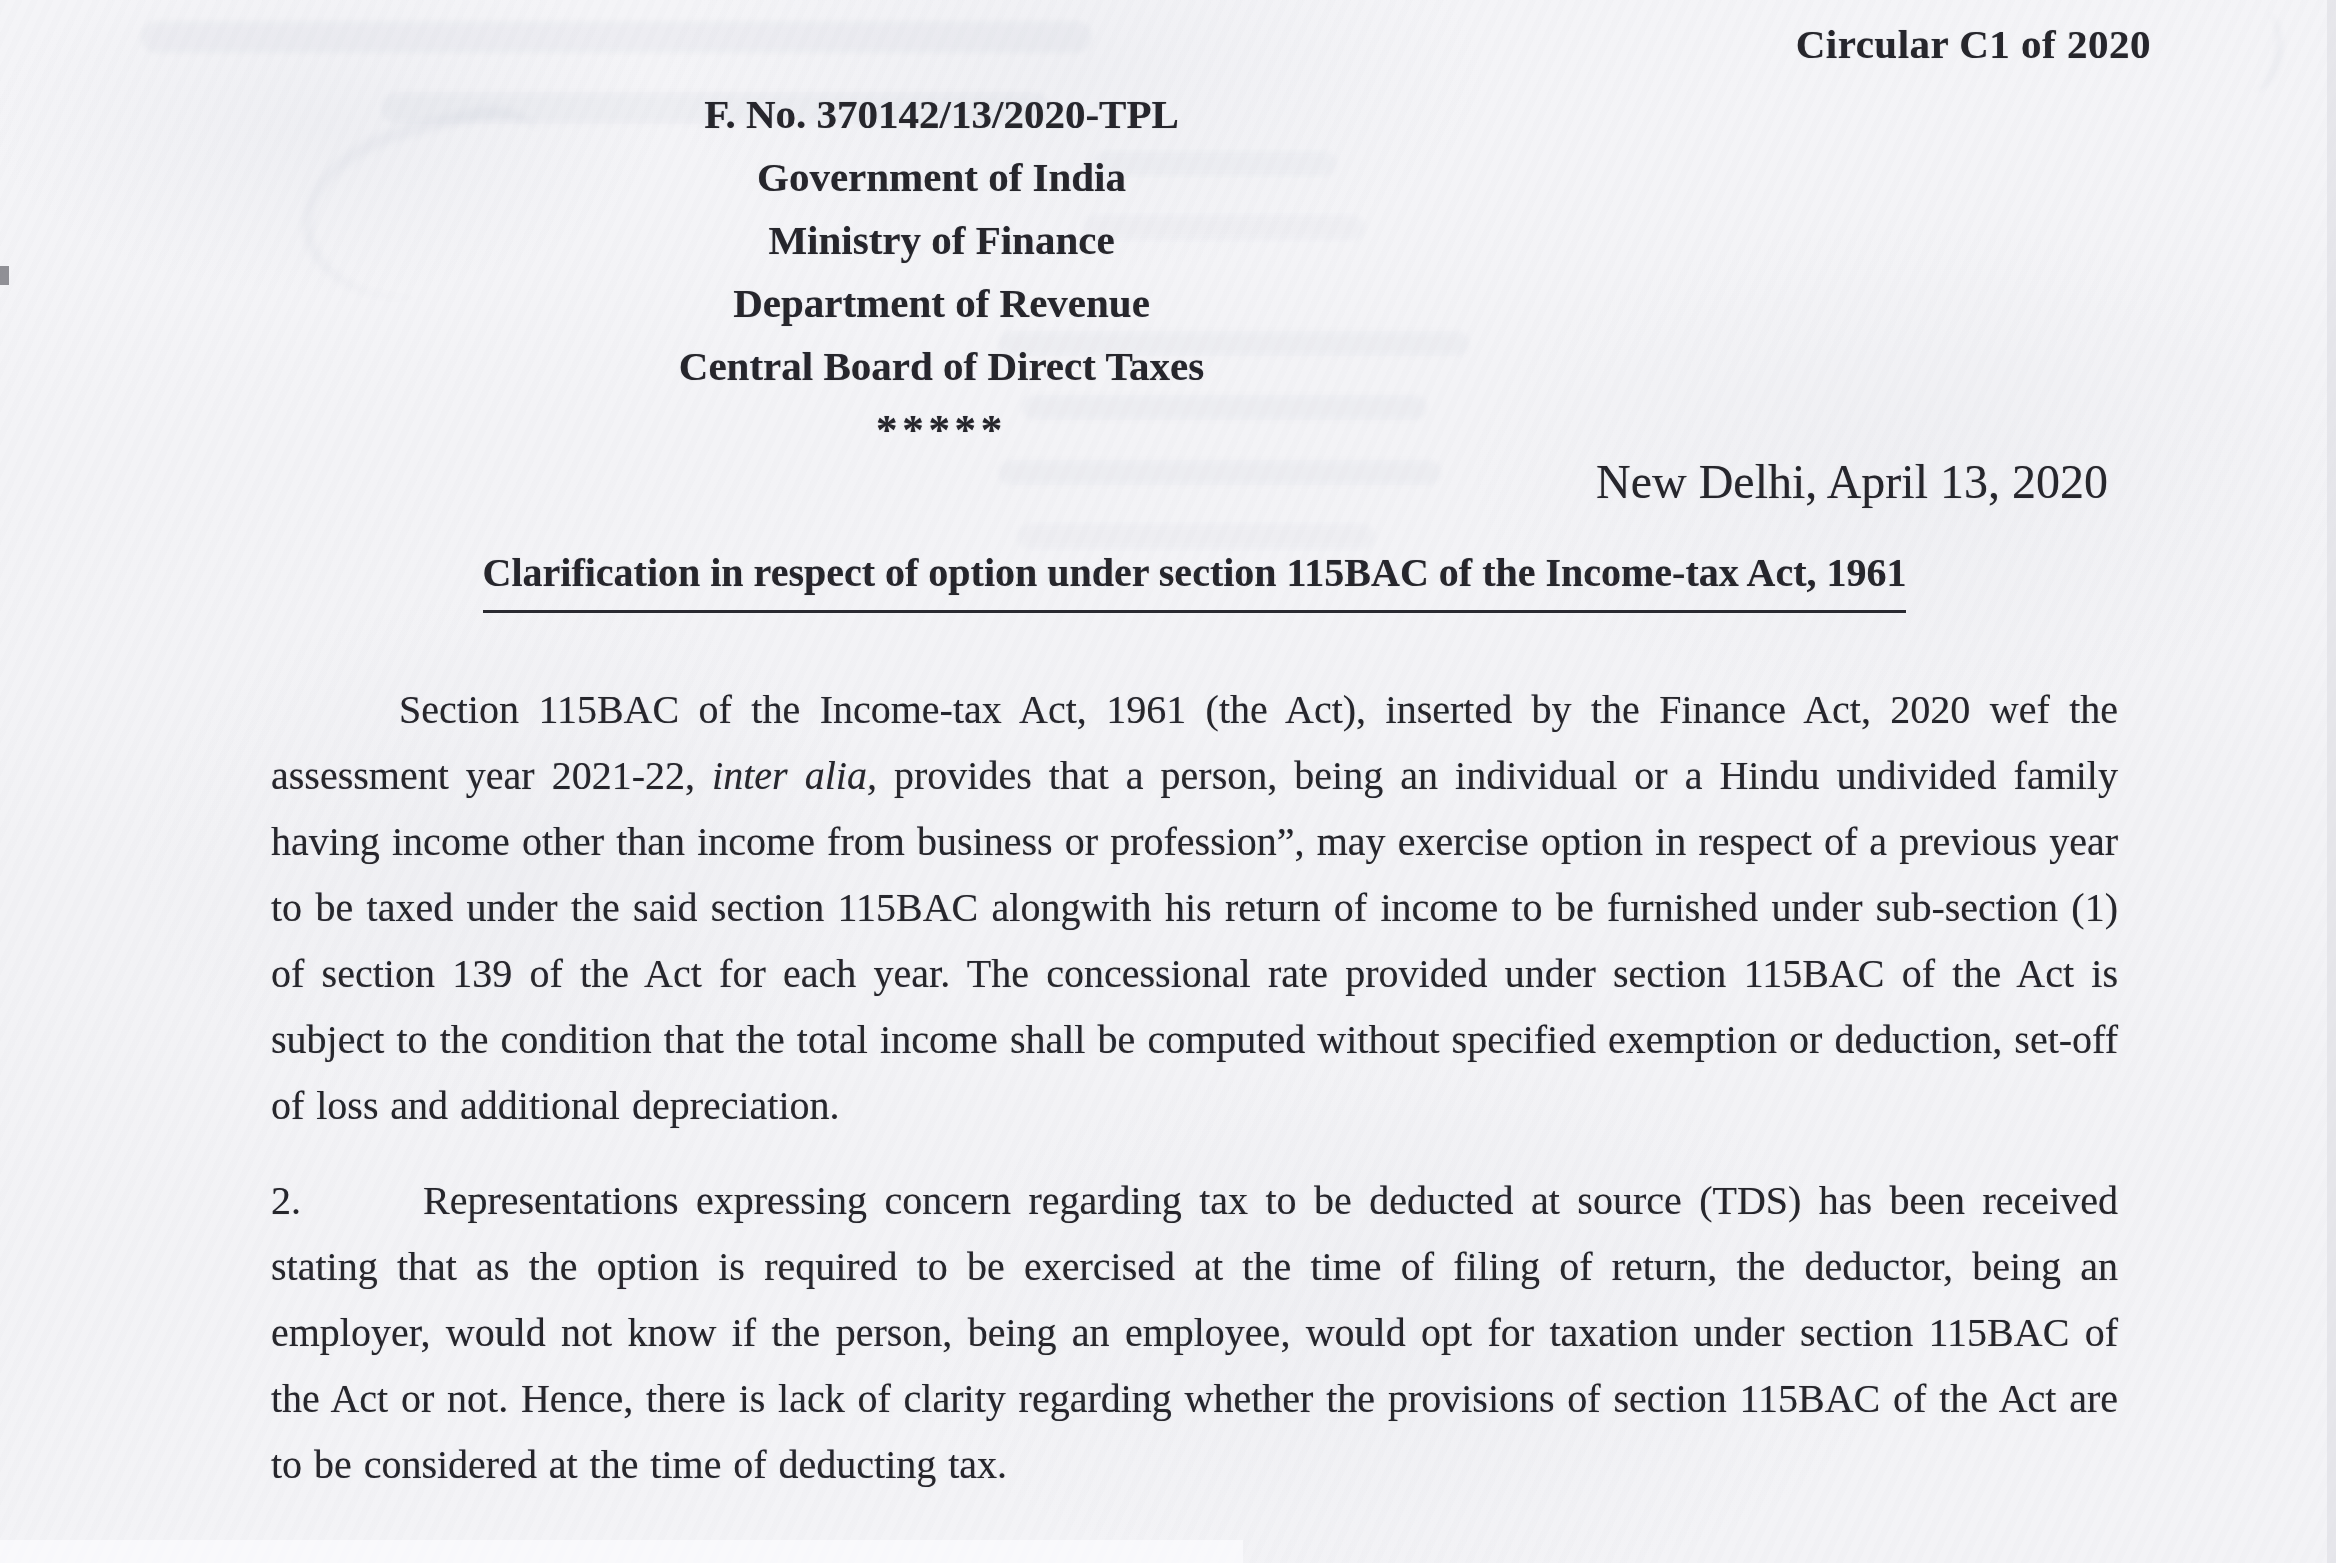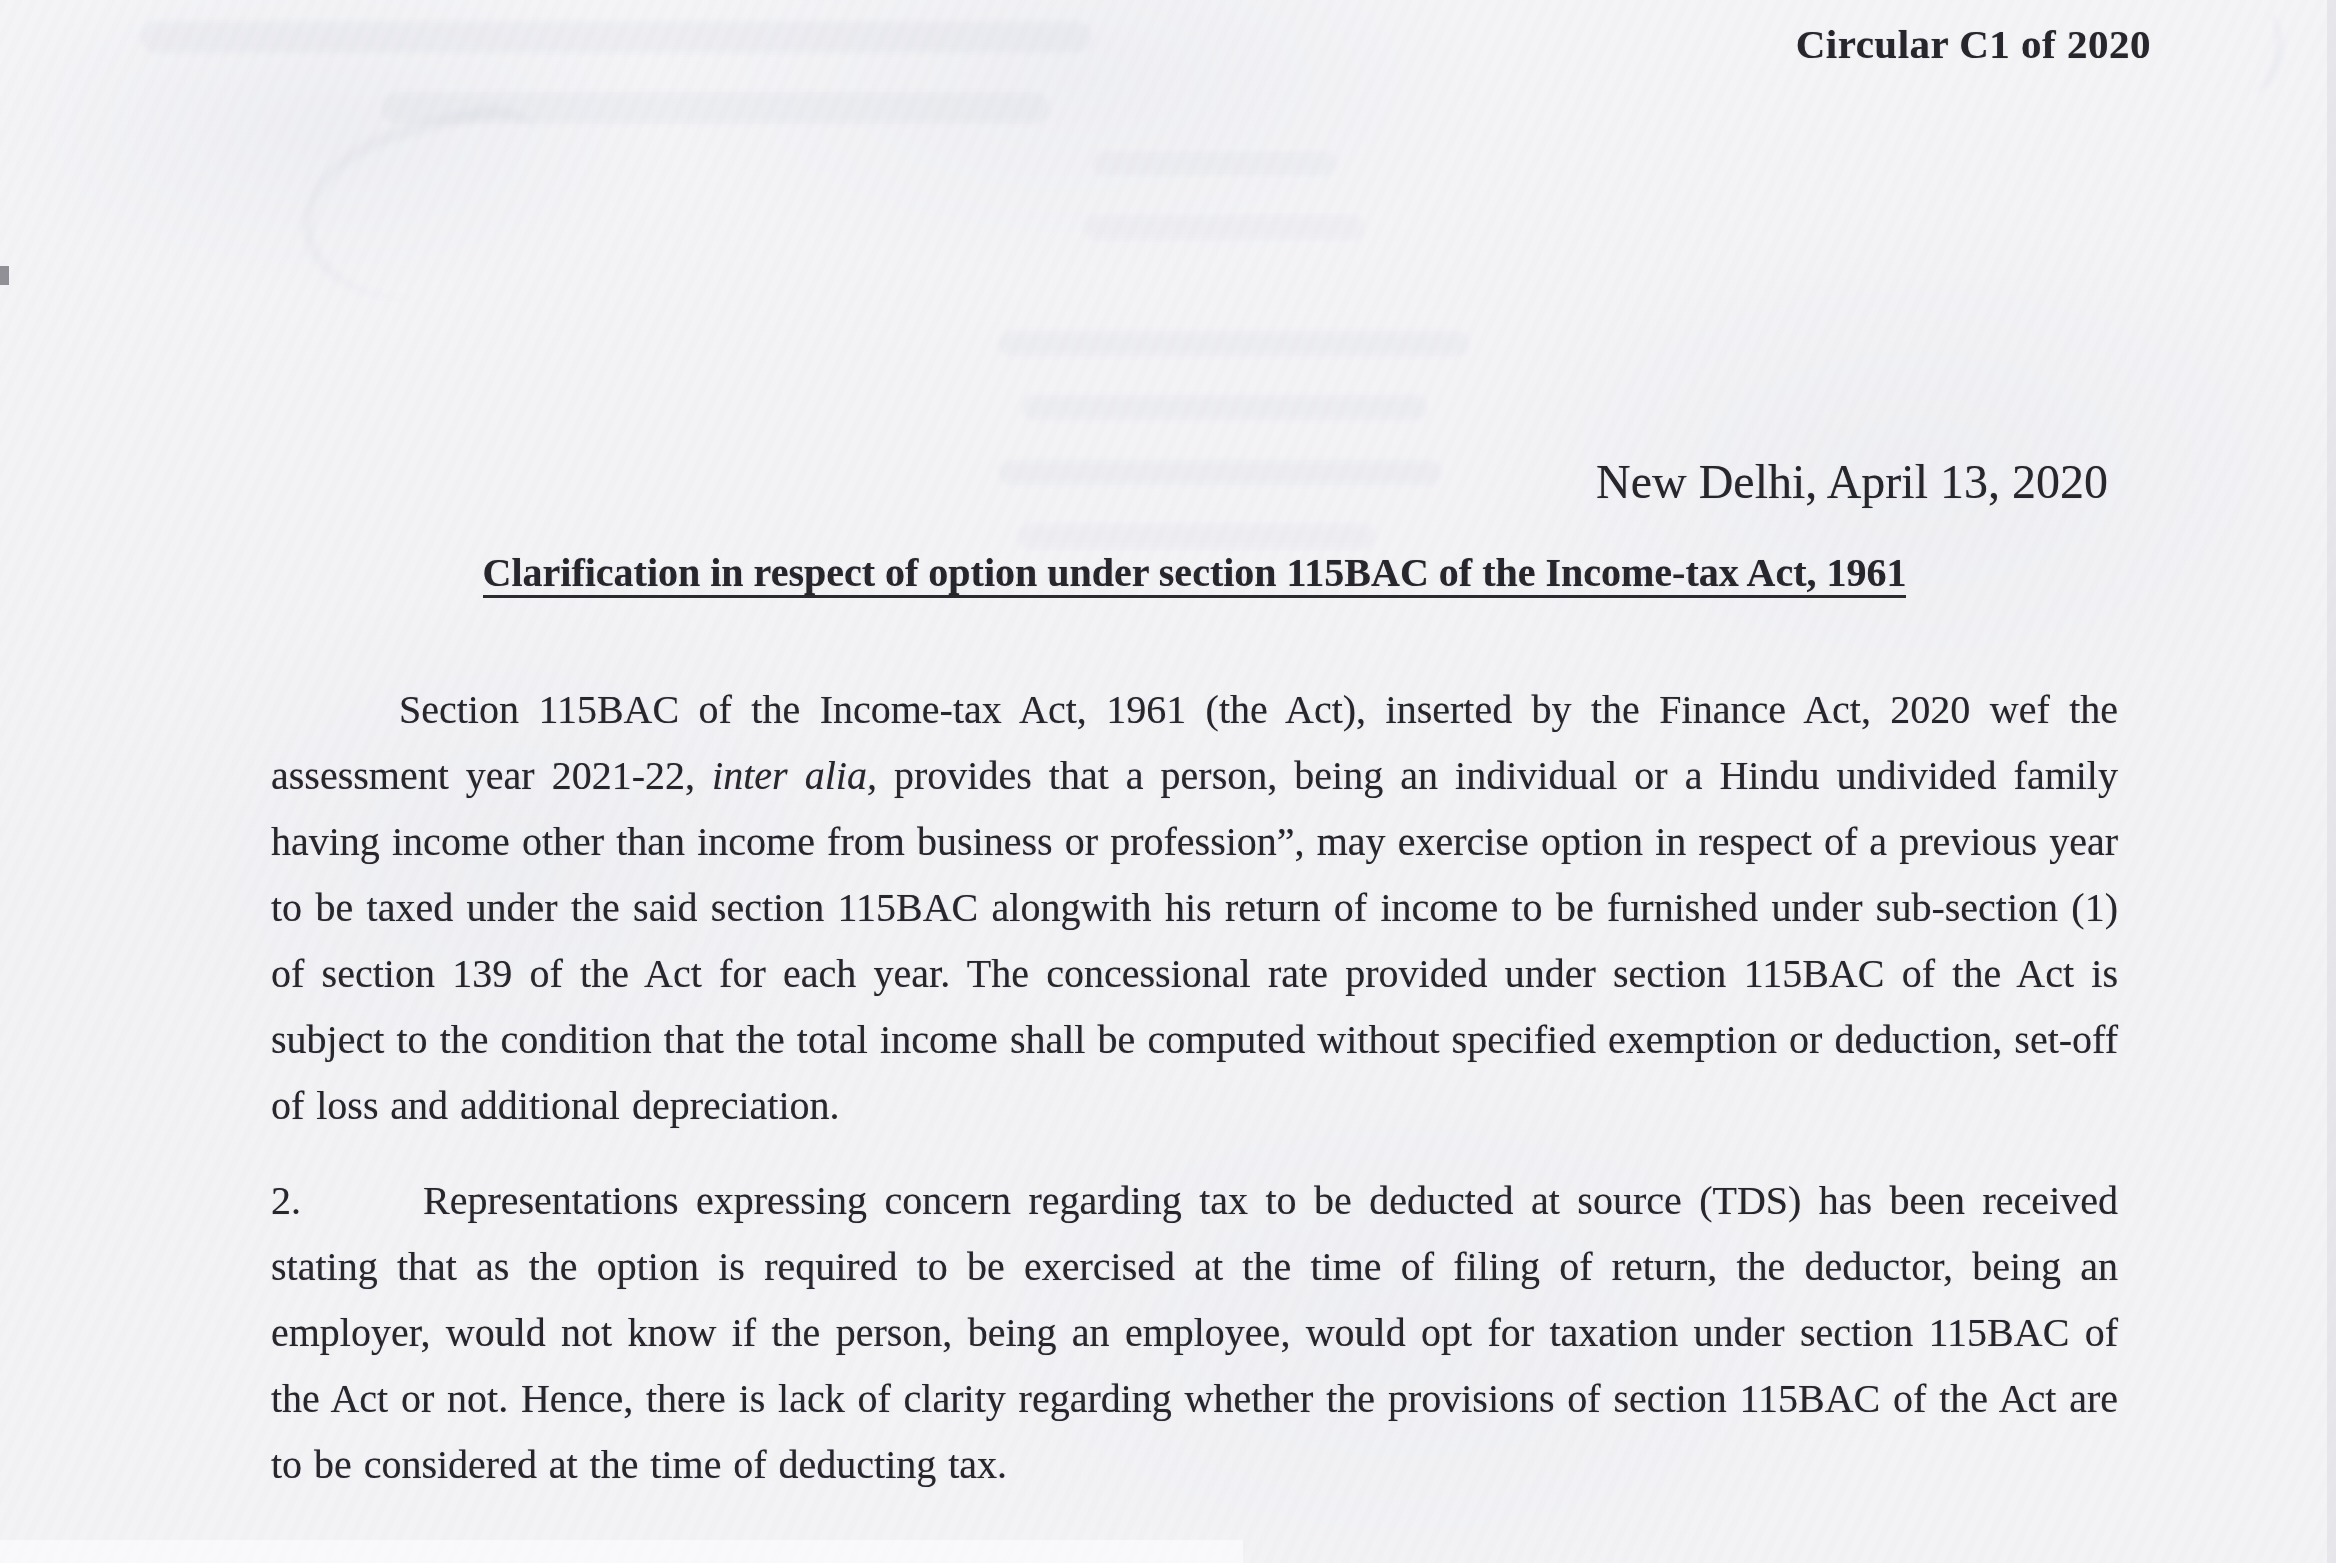--- a/index.html
+++ b/index.html
@@ -44,21 +44,21 @@
     position: absolute; top: 456px; right: 228px;
     font-size: 48px; line-height: 51px;
   }
   .doc-title {
     position: absolute; top: 548px; left: 271px; width: 1847px;
     text-align: center; white-space: nowrap;
     font-size: 40px; font-weight: bold; line-height: 49px;
   }
   .doc-title .u {
     border-bottom: 3.8px solid #2a2a31;
-    padding-bottom: 0;
+    padding-bottom: 15px;
   }
   .body-para {
     position: absolute; left: 271px; width: 1847px;
     font-size: 40px; line-height: 66px;
     text-align: justify;
     word-spacing: 1.9px;
   }
   .para-1 { top: 637px; text-indent: 128px; }
   .para-2 { top: 1128px; }
   .para-num { display: inline-block; width: 152px; text-indent: 0; }
@@ -100,20 +100,28 @@
   <div class="artifact ghost-col g4"></div>
   <div class="artifact ghost-col g5"></div>
   <div class="artifact ghost-col g6"></div>
   <div class="artifact art-corner"></div>
   <div class="artifact art-left-tick"></div>
   <div class="artifact art-right-band"></div>
   <div class="artifact art-bottom-band"></div>
 
   <div class="circular-no ink">Circular C1 of 2020</div>
 
+  <div class="letterhead ink">
+    <div>F. No. 370142/13/2020-TPL</div>
+    <div>Government of India</div>
+    <div>Ministry of Finance</div>
+    <div>Department of Revenue</div>
+    <div>Central Board of Direct Taxes</div>
+    <div class="stars">*****</div>
+  </div>
 
   <div class="place-date ink">New Delhi, April 13, 2020</div>
 
   <div class="doc-title ink">
     <span class="u">Clarification in respect of option under section 115BAC of the Income-tax Act, 1961</span>
   </div>
 
   <p class="body-para para-1 ink"><span>Section 115BAC of the Income-tax Act, 1961 (the Act), inserted by the Finance Act, 2020 wef the assessment year 2021-22, </span><span class="em">inter alia,</span><span> provides that a person, being an individual or a Hindu undivided family having income other than income from business or profession”, may exercise option in respect of a previous year to be taxed under the said section 115BAC alongwith his return of income to be furnished under sub-section (1) of section 139 of the Act for each year. The concessional rate provided under section 115BAC of the Act is subject to the condition that the total income shall be computed without specified exemption or deduction, set-off of loss and additional depreciation.</span></p>
 
   <p class="body-para para-2 ink"><span class="para-num">2.</span><span>Representations expressing concern regarding tax to be deducted at source (TDS) has been received stating that as the option is required to be exercised at the time of filing of return, the deductor, being an employer, would not know if the person, being an employee, would opt for taxation under section 115BAC of the Act or not. Hence, there is lack of clarity regarding whether the provisions of section 115BAC of the Act are to be considered at the time of deducting tax.</span></p>

